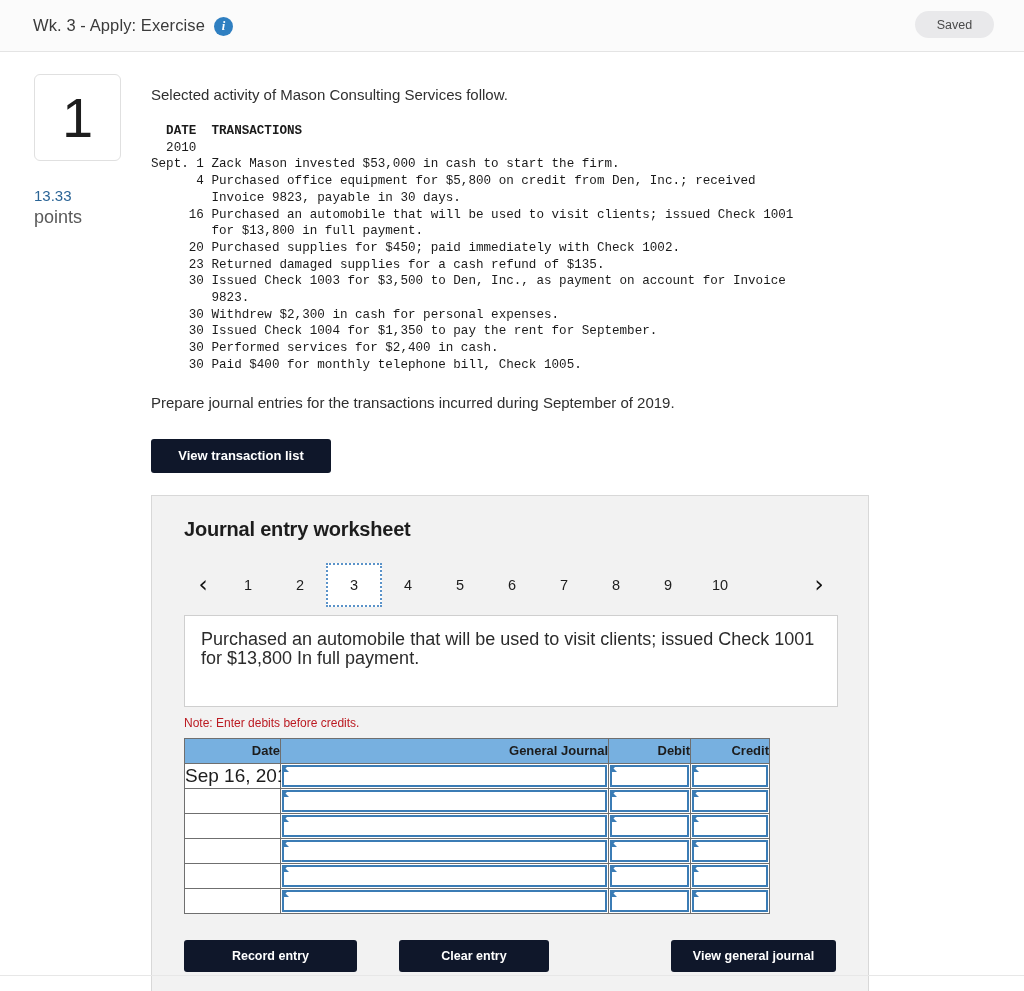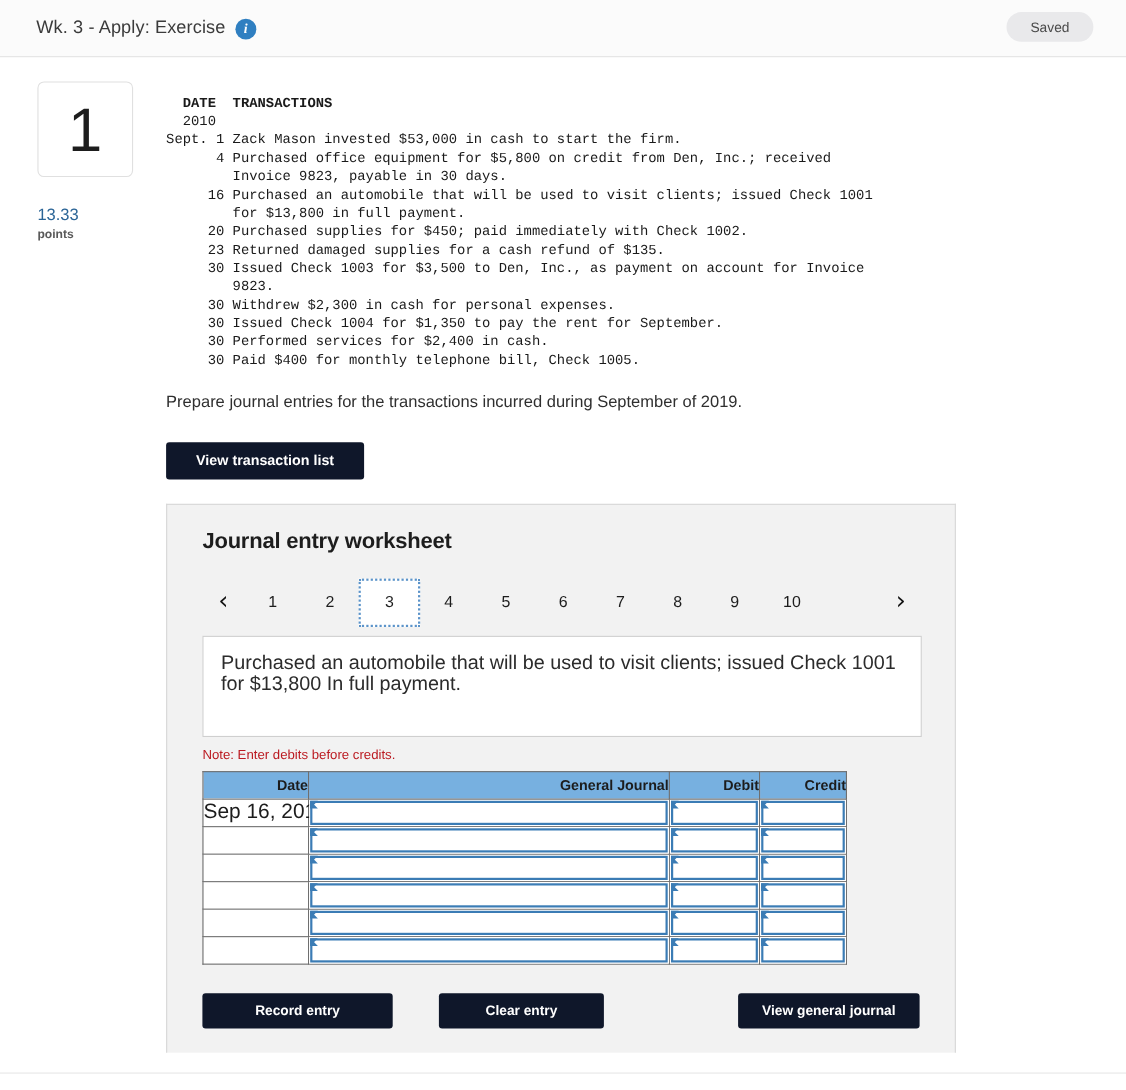--- a/index.html
+++ b/index.html
@@ -87,23 +87,22 @@
     color: #1d1d1d;
     line-height: 1;
   }
   .points-val {
     margin-top: 26px;
     font-size: 15px;
     color: #2a6496;
   }
   .points-lbl {
     margin-top: 3px;
-    font-size: 11px;
+    font-size: 18px;
     color: #595959;
-    font-weight: bold;
   }
 
   .content {
     flex: 1;
     padding-left: 33px;
     padding-right: 20px;
     padding-top: 22px;
   }
   .lead {
     font-size: 15px;
@@ -315,20 +314,21 @@
 <div class="page">
 
   <div class="gutter">
     <div class="qnum-box">1</div>
     <div class="points-val">13.33</div>
     <div class="points-lbl">points</div>
   </div>
 
   <div class="content">
 
+    <p class="lead">Selected activity of Mason Consulting Services follow.</p>
 
     <div class="txblock"><span class="hdr">  DATE  TRANSACTIONS</span>
 <span>  2010</span>
 <span id="tx-lines">Sept. 1 Zack Mason invested $53,000 in cash to start the firm.
       4 Purchased office equipment for $5,800 on credit from Den, Inc.; received
         Invoice 9823, payable in 30 days.
      16 Purchased an automobile that will be used to visit clients; issued Check 1001
         for $13,800 in full payment.
      20 Purchased supplies for $450; paid immediately with Check 1002.
      23 Returned damaged supplies for a cash refund of $135.

